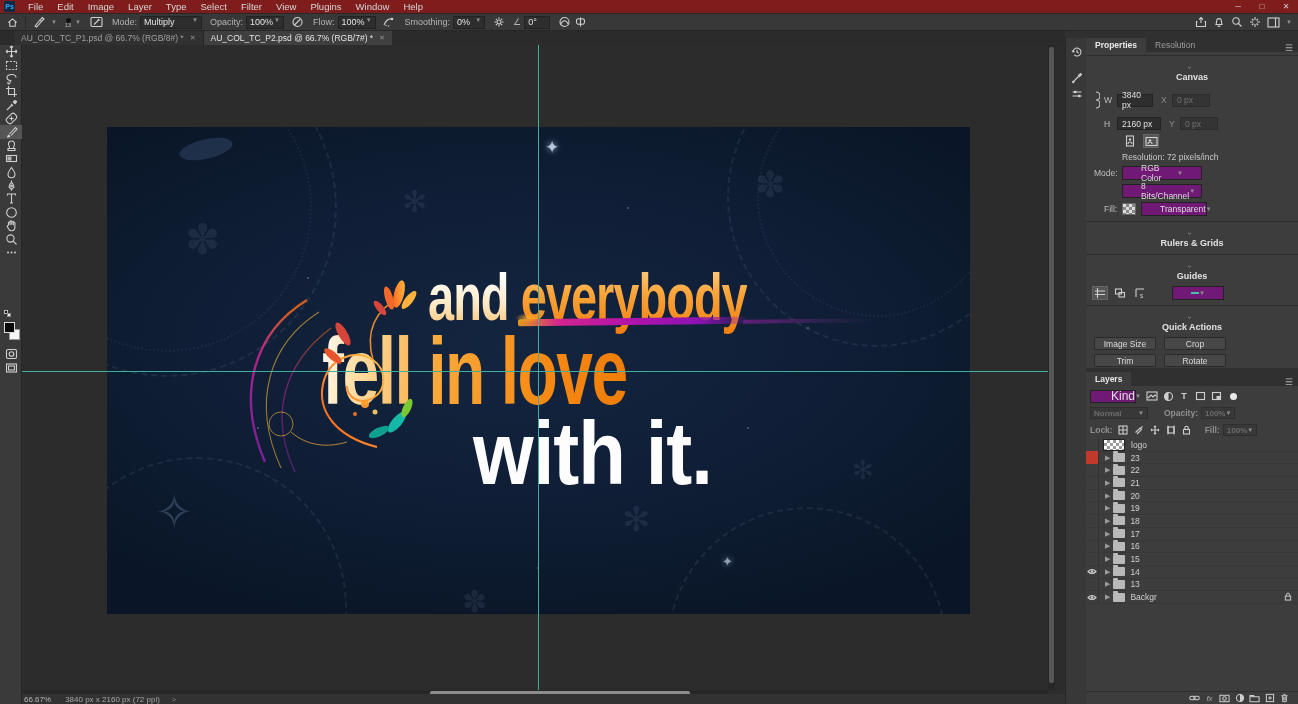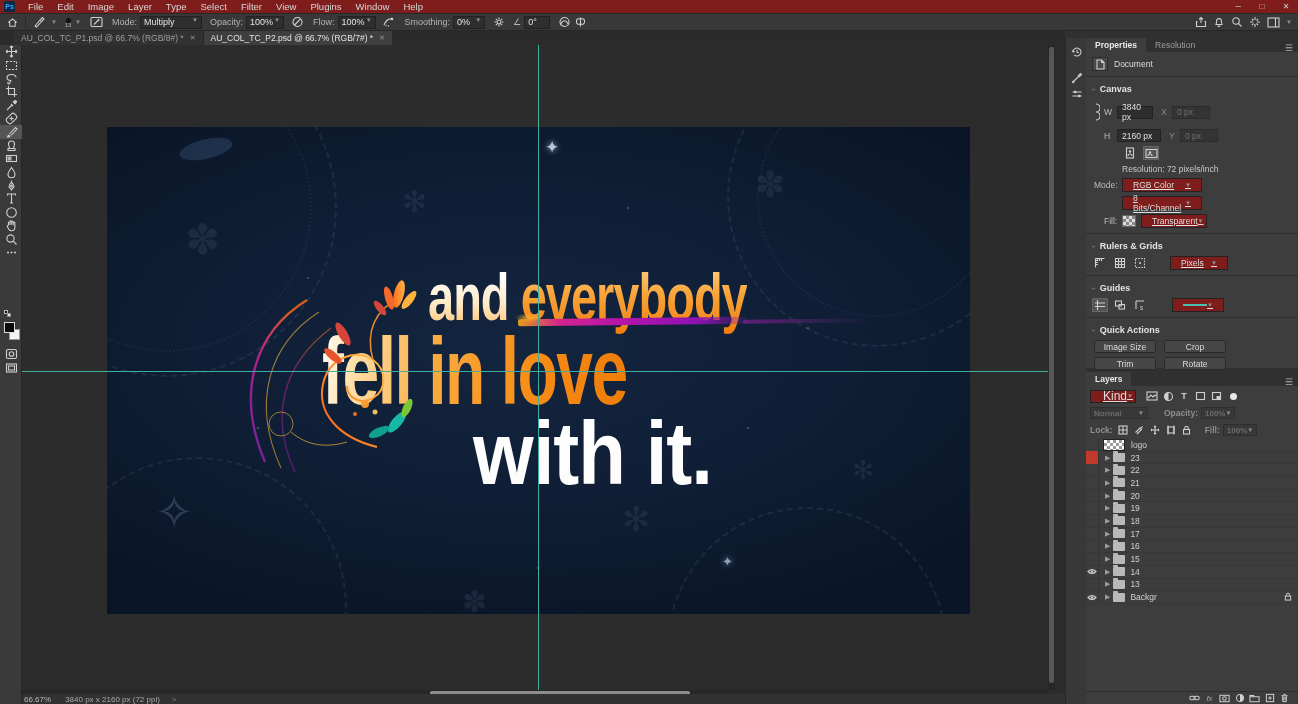--- a/index.html
+++ b/index.html
@@ -100,29 +100,29 @@
 
   .panel { background:#3d3d3d; z-index:12; }
   #props-panel { left:1086px; top:38px; width:212px; height:330px; }
   #layers-panel { left:1086px; top:372px; width:212px; height:332px; }
   .panel-tabbar { height:14px; background:#303030; display:flex; align-items:flex-end; }
   .panel-tab { height:14px; padding:0 9px; font-size:8.5px; display:flex; align-items:center; }
   .panel-tab.active { background:#3d3d3d; color:#e8e8e8; font-weight:bold; }
   .panel-tab.dim { color:#9d9d9d; }
   .panel-menu { margin-left:auto; margin-right:5px; color:#b5b5b5; font-size:9px; line-height:8px; }
 
-  .sec-header { display:flex; align-items:center; font-size:9px; font-weight:bold; color:#e2e2e2; padding:4px 6px 3px 6px; }
+  .sec-header { display:flex; align-items:center; font-size:9px; font-weight:bold; color:#e2e2e2; padding:4px 6px 3px 6px;flex-direction:column; }
   .sec-chev { display:inline-block; transform:rotate(90deg); color:#9a9a9a; font-size:8px; margin-right:5px; font-weight:normal; }
   .p-divider { height:1px; background:#2e2e2e; margin:3px 0; }
   .p-row { display:flex; align-items:center; font-size:8.5px; color:#bdbdbd; padding:2px 6px; }
   .p-field { background:#2e2e2e; border:1px solid #222; height:13px; display:flex; align-items:center;
              padding:0 4px; color:#e0e0e0; font-size:8.5px; }
   .p-field.disabled { color:#6f6f6f; background:#343434; border-color:#2c2c2c; }
-  .p-select { background:#7f1d1d; border:1px solid #222; height:14px; display:flex; align-items:center;
-              padding:0 10px; color:#dedede; font-size:8.5px;text-decoration:underline; }
+  .p-select { background:#701a75; border:1px solid #222; height:14px; display:flex; align-items:center;
+              padding:0 18px; color:#dedede; font-size:8.5px; }
   .p-select .ob-chev { margin-left:auto; }
   .qa-btn { background:#474747; border:1px solid #2a2a2a; border-radius:2px; height:13px; width:62px;
             display:flex; align-items:center; justify-content:center; font-size:8.5px; color:#dcdcdc; }
   .sm-iconbtn { width:16px; height:14px; border:1px solid transparent; display:flex; align-items:center; justify-content:center; }
   .sm-iconbtn.on { background:#555; border-color:#666; }
 
   
   .lay-filter-row { display:flex; align-items:center; padding:3px 4px 2px 4px; }
   .lay-ctrl-row { display:flex; align-items:center; padding:2px 4px; font-size:8.5px; color:#8f8f8f;font-weight:bold; }
   .dis-box { background:#383838; border:1px solid #2e2e2e; height:12px; display:flex; align-items:center;
@@ -503,28 +503,20 @@
       </svg>
   </div>
 </div>
 
 <div id="props-panel" class="abs panel">
   <div class="panel-tabbar">
     <div class="panel-tab active">Properties</div>
     <div class="panel-tab dim">Resolution</div>
     <div class="panel-menu">☰</div>
   </div>
-  <div class="p-row" style="padding-top:5px">
-    <div style="width:16px;height:14px;background:#4a4a4a;border:1px solid #2c2c2c;display:flex;align-items:center;justify-content:center;margin-right:6px">
-      <svg width="9" height="11" viewBox="0 0 9 11">
-          <path class="ti" d="M1,1 H5.5 L8,3.5 V10 H1 Z M5.5,1 V3.5 H8"></path>
-        </svg>
-    </div>
-    <span style="color:#dcdcdc">Document</span>
-  </div>
   <div class="p-divider"></div>
   <div class="sec-header">
     <span class="sec-chev">›</span>
     <span>Canvas</span>
   </div>
   <div class="p-row">
     <svg width="8" height="26" viewBox="0 0 8 26" style="margin-right:4px">
       <path class="ti" d="M4,3 a2.5,2.5 0 0 1 0,8 a2.5,2.5 0 0 1 0,8" transform="translate(0,2)"></path>
     </svg>
     <span style="width:10px">W</span>
@@ -586,42 +578,20 @@
     <div class="p-select" style="width:66px;margin-left:5px">
       <span>Transparent</span>
         <span class="ob-chev">▼</span>
     </div>
   </div>
   <div class="p-divider"></div>
   <div class="sec-header">
     <span class="sec-chev">›</span>
     <span>Rulers &amp; Grids</span>
   </div>
-  <div class="p-row" style="gap:4px">
-    <div class="sm-iconbtn">
-      <svg width="12" height="12" viewBox="0 0 12 12">
-          <path class="ti" d="M1.5,1.5 V10.5 M1.5,1.5 H10.5 M3.5,1.5 V4 M5.5,1.5 V4 M7.5,1.5 V4 M1.5,3.5 H4 M1.5,5.5 H4 M1.5,7.5 H4"></path>
-        </svg>
-    </div>
-    <div class="sm-iconbtn">
-      <svg width="12" height="12" viewBox="0 0 12 12">
-          <path class="ti" d="M1.5,1.5 H10.5 V10.5 H1.5 Z M4.5,1.5 V10.5 M7.5,1.5 V10.5 M1.5,4.5 H10.5 M1.5,7.5 H10.5"></path>
-        </svg>
-    </div>
-    <div class="sm-iconbtn">
-      <svg width="12" height="12" viewBox="0 0 12 12">
-          <rect class="ti" x="1.5" y="1.5" width="9" height="9" stroke-dasharray="1.6,1.2"></rect>
-          <circle class="ti-fill" cx="6" cy="6" r="1"></circle>
-        </svg>
-    </div>
-    <div class="p-select" style="width:58px;margin-left:18px">
-      <span>Pixels</span>
-        <span class="ob-chev">▼</span>
-    </div>
-  </div>
   <div class="p-divider"></div>
   <div class="sec-header">
     <span class="sec-chev">›</span>
     <span>Guides</span>
   </div>
   <div class="p-row" style="gap:4px">
     <div class="sm-iconbtn on">
       <svg width="12" height="12" viewBox="0 0 12 12">
           <path class="ti" d="M3.5,1 V11 M1,4 H11 M1,7.5 H11"></path>
         </svg>

